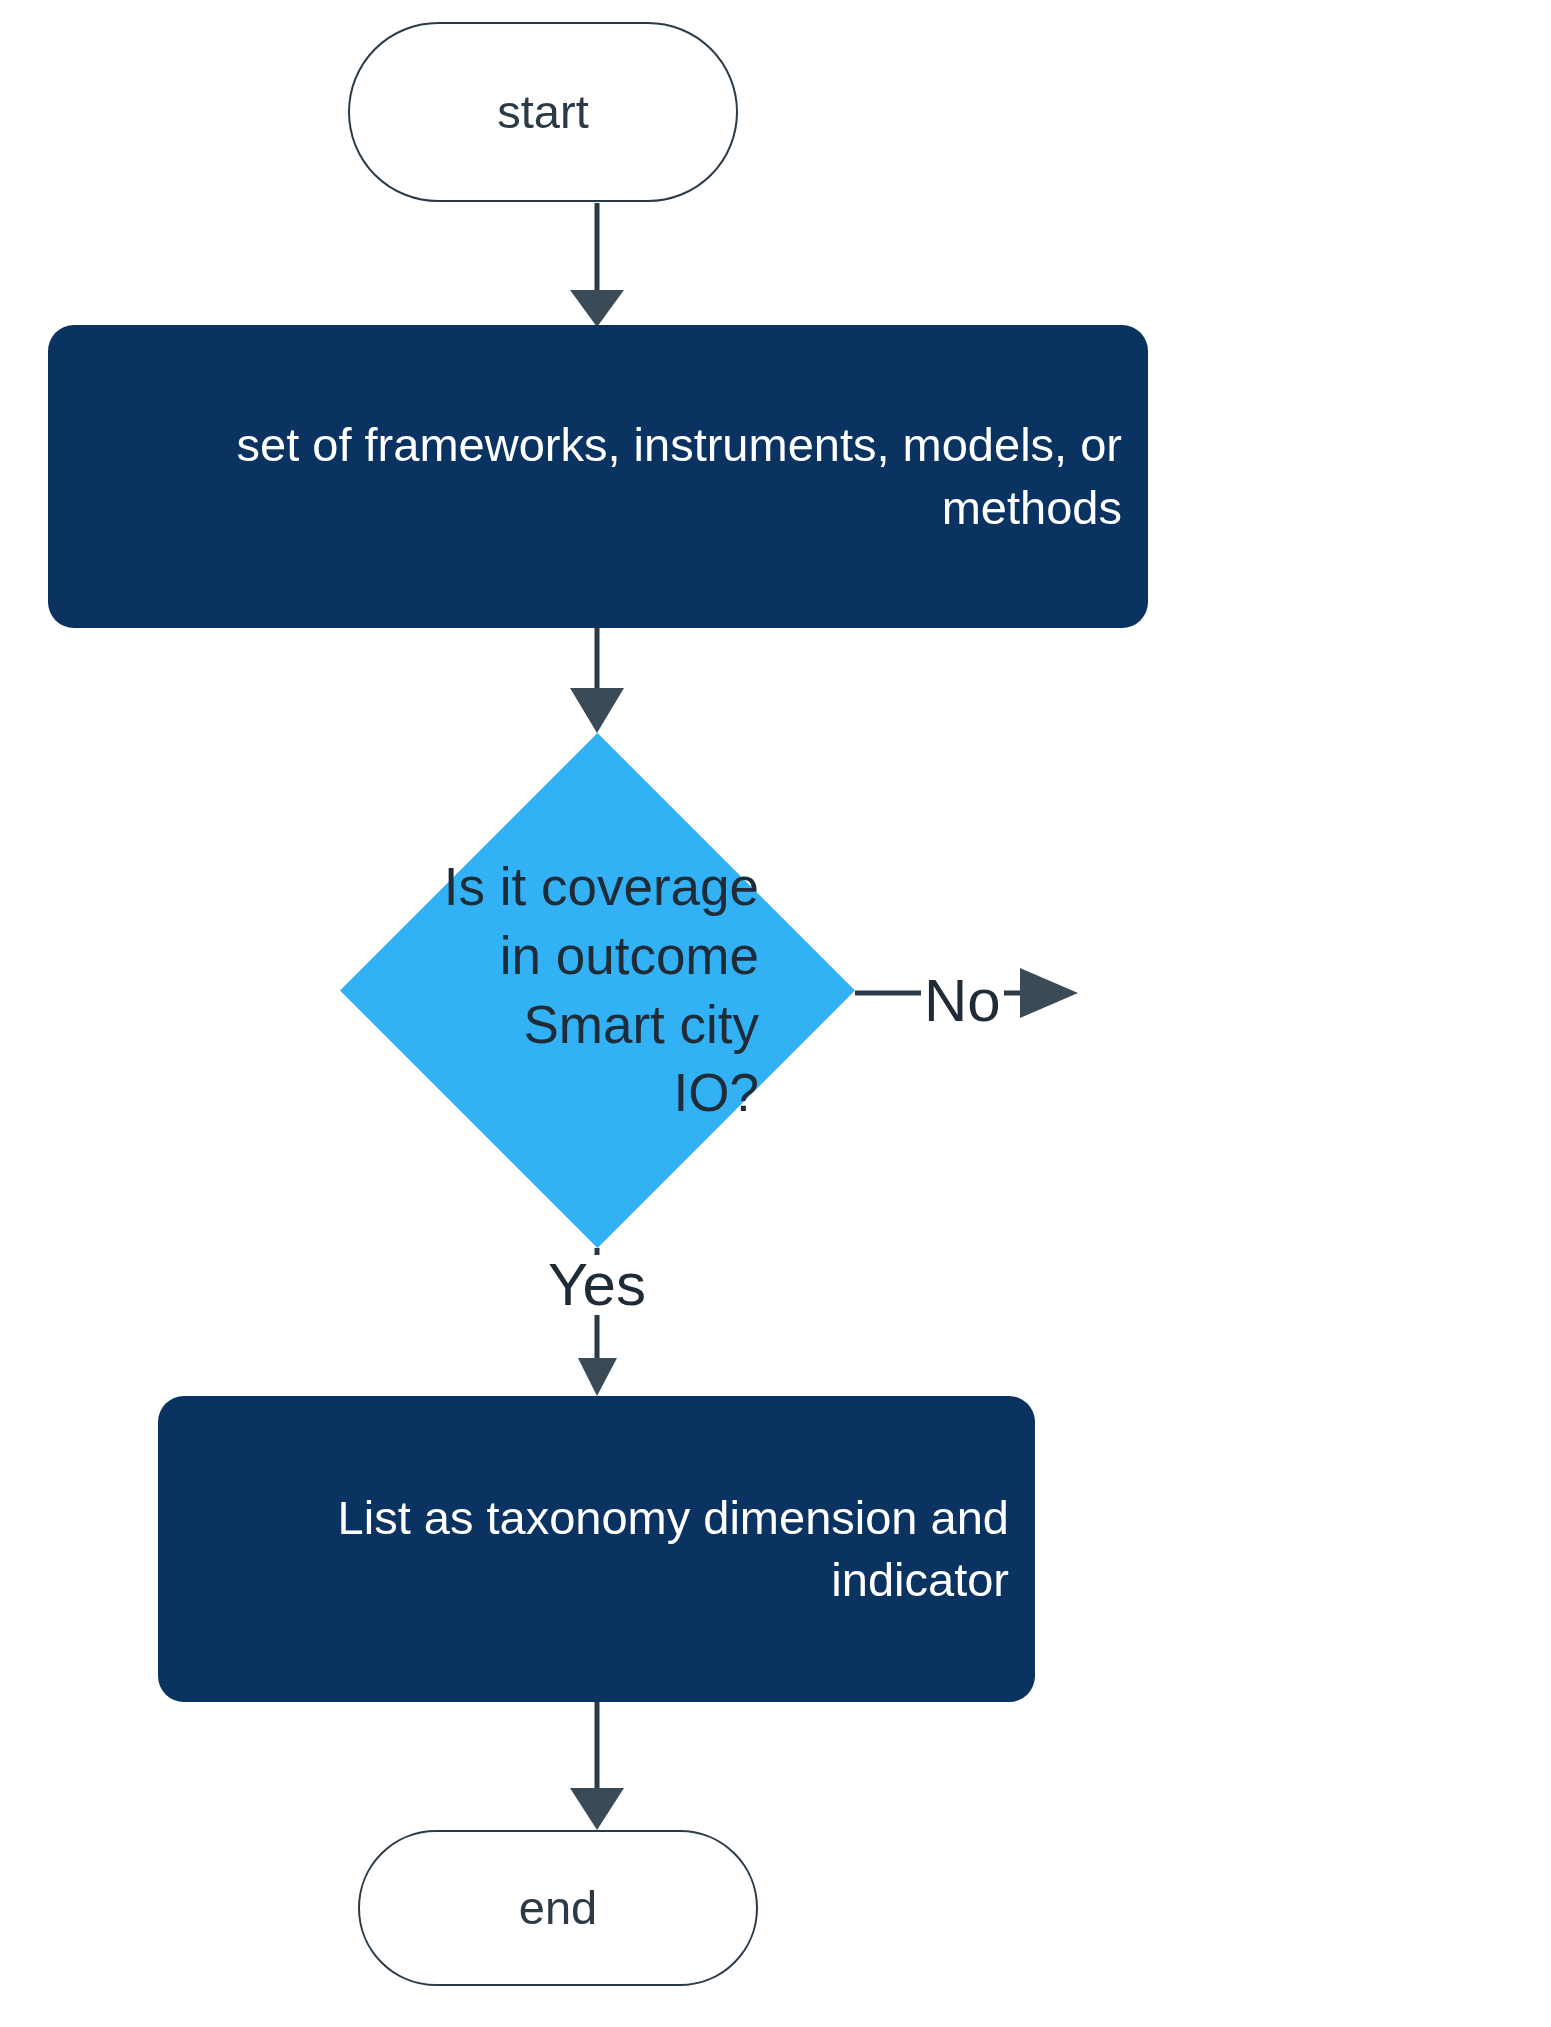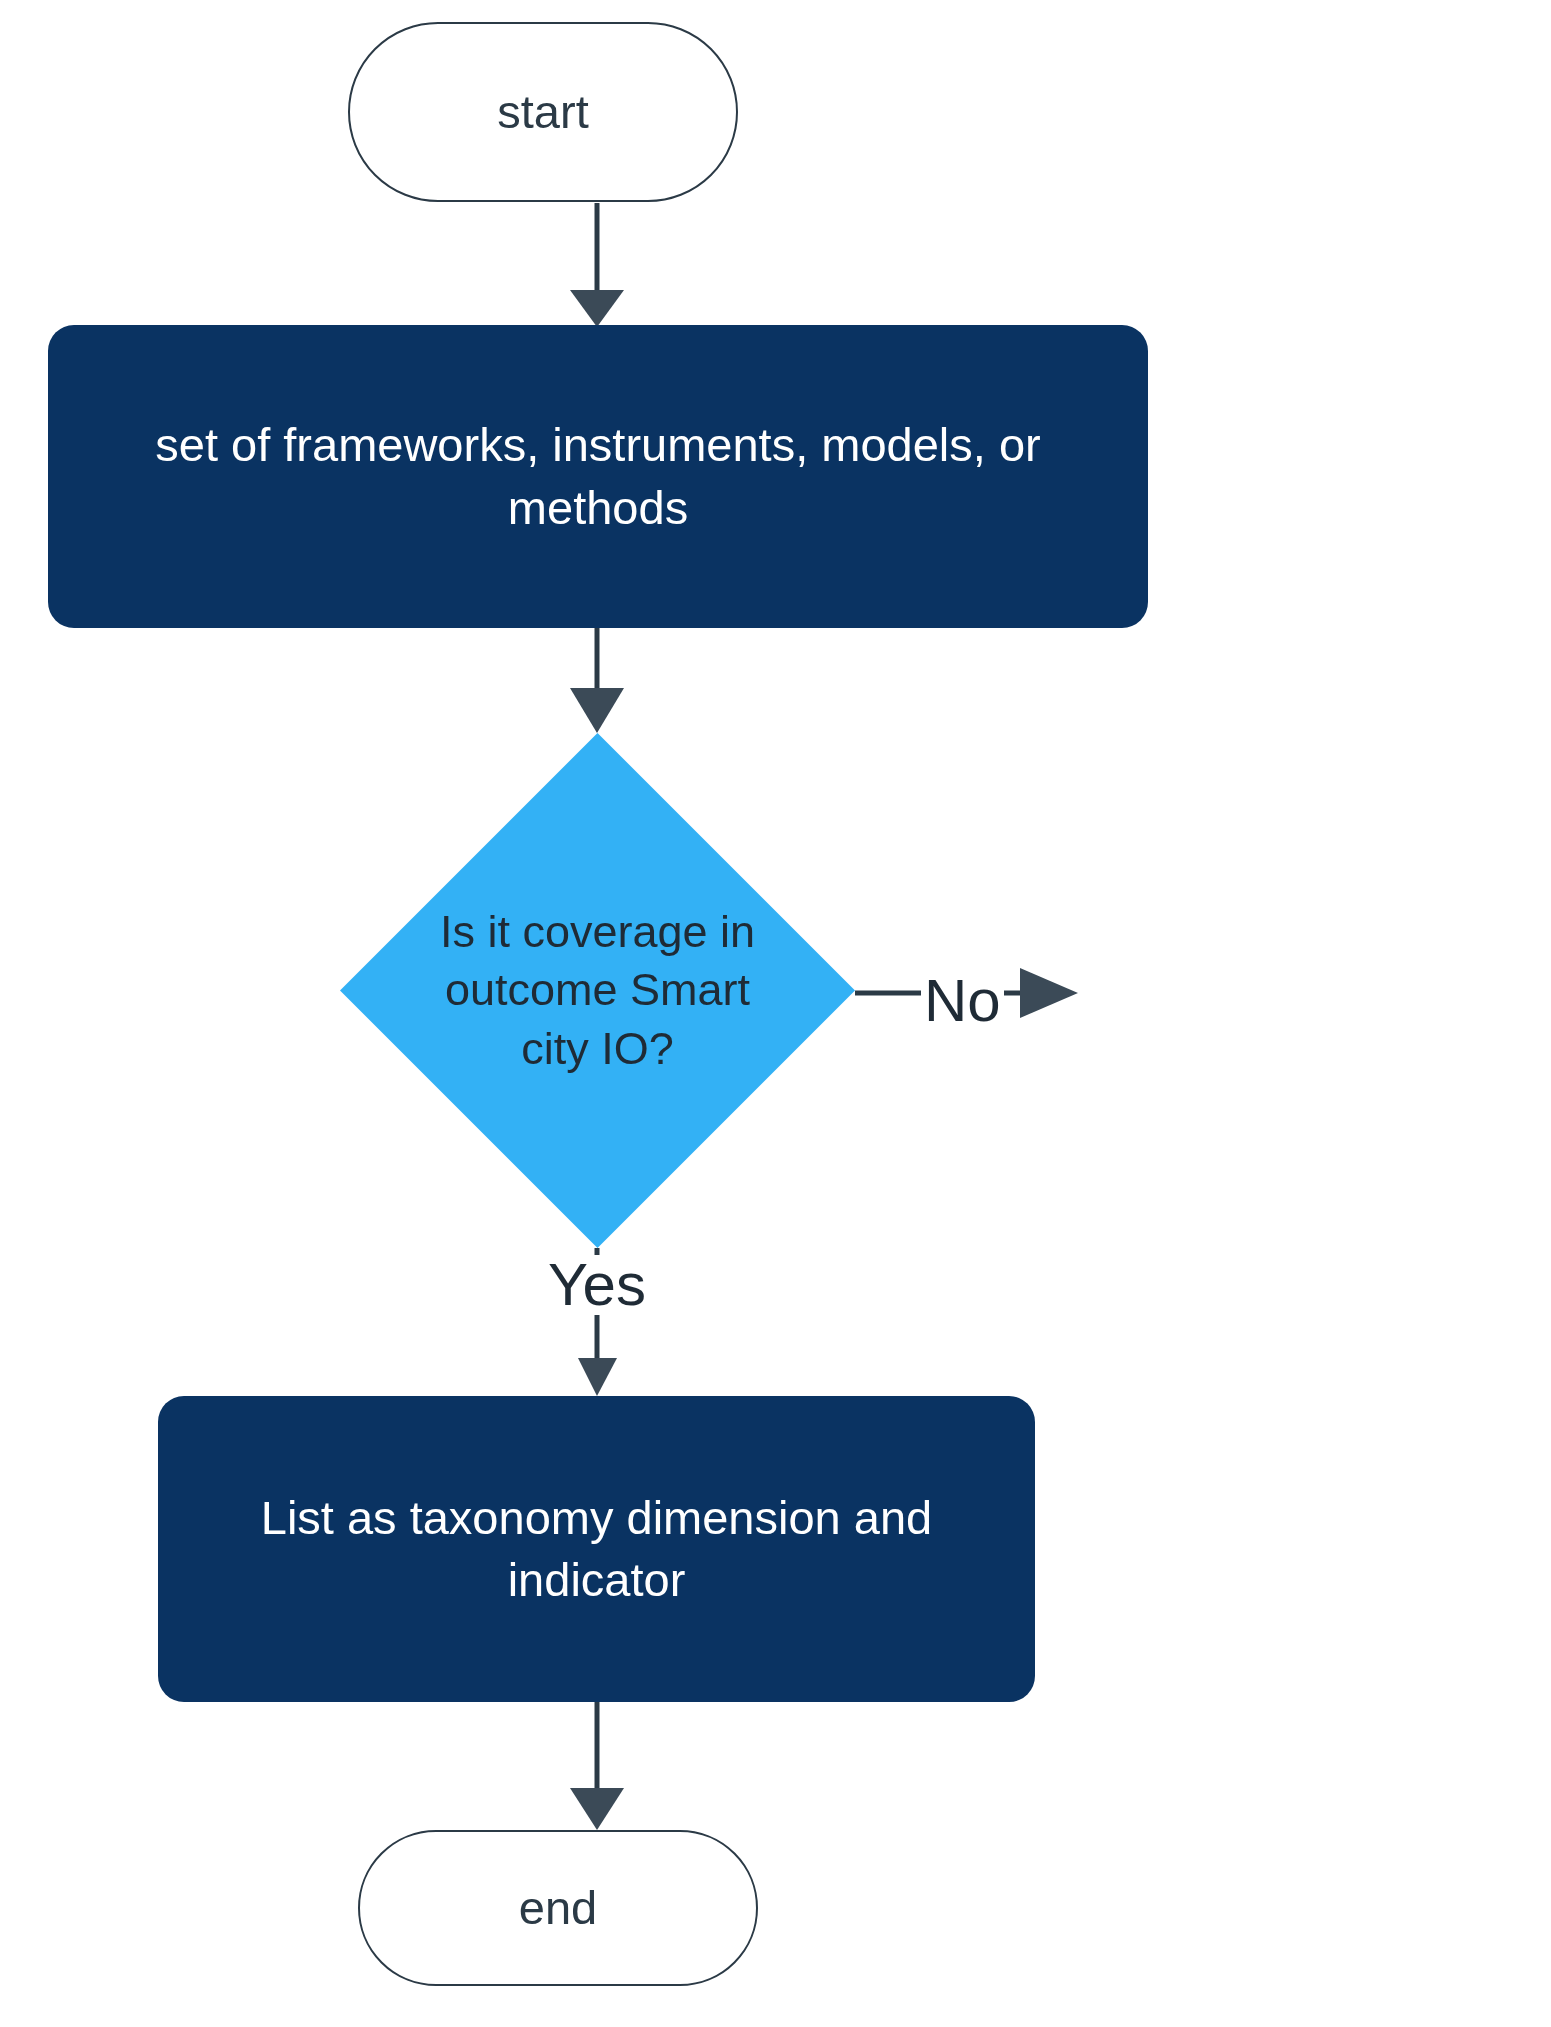--- a/index.html
+++ b/index.html
@@ -23,21 +23,21 @@
     left: 0;
     width: 1551px;
     height: 2027px;
   }
   .node {
     position: absolute;
     box-sizing: border-box;
     display: flex;
     align-items: center;
     justify-content: center;
-    text-align: center;
+    text-align: right;
   }
   
   .terminator {
     background: #ffffff;
     border: 2.5px solid #2b3a46;
     border-radius: 999px;
     color: #2b3a46;
     font-size: 47px;
     line-height: 1.15;
   }
@@ -58,23 +58,23 @@
     position: absolute;
     inset: 0;
   }
   .decision-label {
     position: absolute;
     inset: 0;
     display: flex;
     align-items: center;
     justify-content: center;
     color: #1f2b36;
-    font-size: 45px;
+    font-size: 53px;
     line-height: 1.30;
-    text-align: center;
+    text-align: right;
     pointer-events: none;
   }
   .edge-label {
     position: absolute;
     color: #1f2b36;
     font-size: 60px;
     line-height: 1;
     background: #ffffff;
     padding: 0 3px;
     white-space: nowrap;

